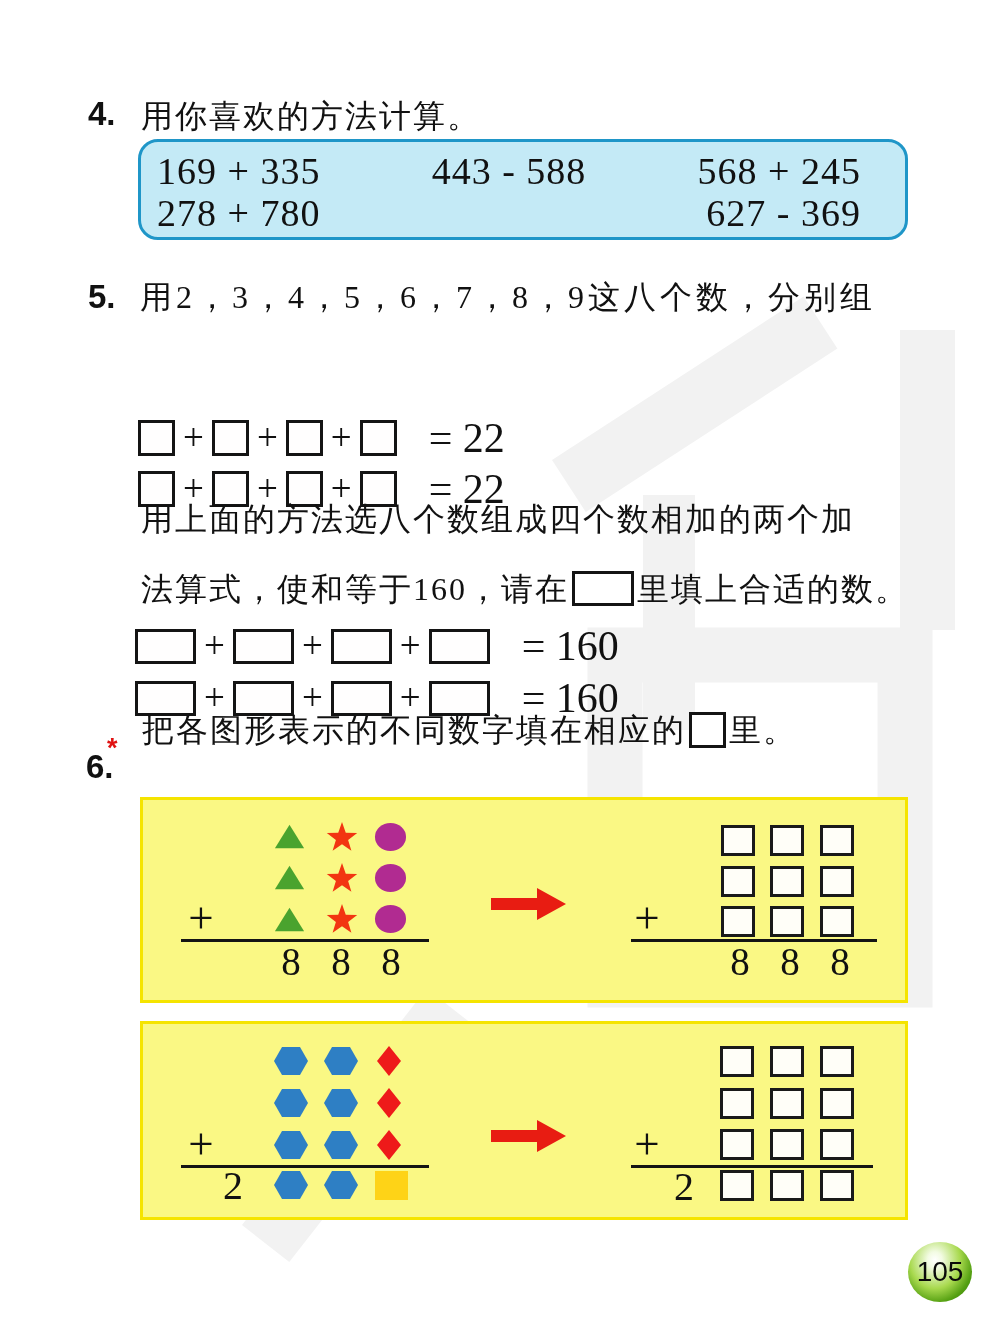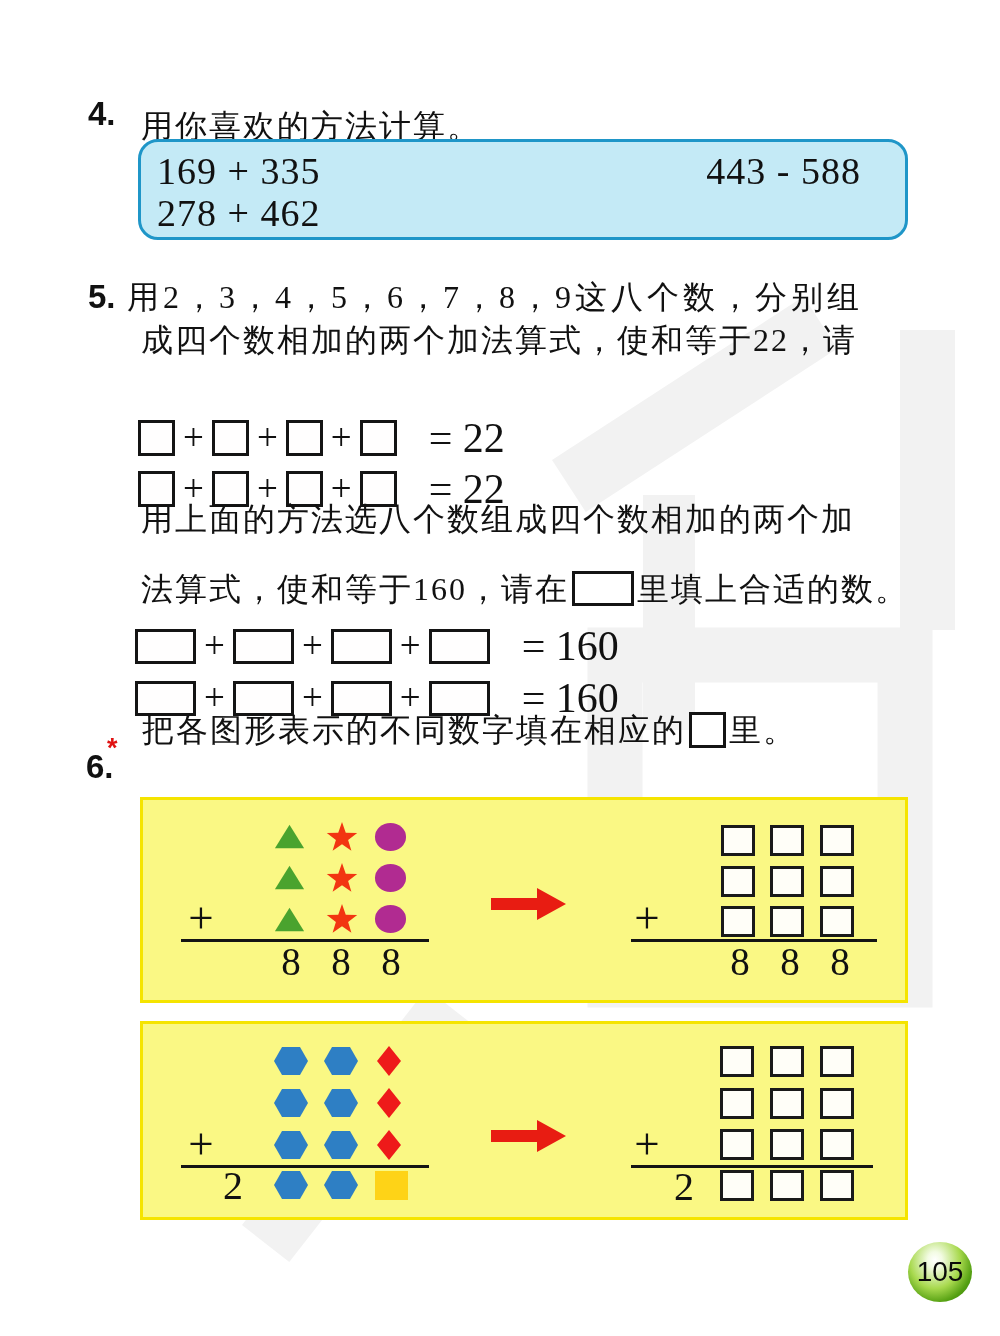--- a/index.html
+++ b/index.html
@@ -62,35 +62,36 @@
       <rect x="643" y="495" width="52" height="235"></rect>
       <rect x="900" y="330" width="55" height="300"></rect>
       <rect x="0" y="0" width="300" height="60" transform="translate(242,1225) rotate(-52)"></rect>
     </g>
     <rect x="615" y="655" width="290" height="325" fill="none" stroke="#f2f2f2" stroke-width="55"></rect>
   </svg>
 
   <div class="content">
 
     <span class="qnum" style="left:88px;top:96px">4.</span>
-    <span class="cjk" style="left:141px;top:107px">用你喜欢的方法计算。</span>
+    <span class="cjk" style="left:141px;top:97px">用你喜欢的方法计算。</span>
 
     <div class="blue-box">
       <div class="expr-row" style="top:9px">
         <span>169 + 335</span>
         <span>443 - 588</span>
+        <span>568 + 245</span>
       </div>
       <div class="expr-row" style="top:51px">
-        <span>278 + 462</span>
+        <span>278 + 780</span>
+        <span>627 - 369</span>
       </div>
     </div>
 
     <span class="qnum" style="left:88px;top:279px">5.</span>
-    <span class="cjk" style="left:127px;top:278px;letter-spacing:4px">用2，3，4，5，6，7，8，9这八个数，分别组</span>
-    <span class="cjk" style="left:141px;top:321px">成四个数相加的两个加法算式，使和等于22，请</span>
+    <span class="cjk" style="left:140px;top:278px;letter-spacing:4px">用2，3，4，5，6，7，8，9这八个数，分别组</span>
 
     <div class="eq-row" style="left:138px;top:419px">
       <span class="blank sm"></span>
       <span class="eq-plus">+</span>
       <span class="blank sm"></span>
       <span class="eq-plus">+</span>
       <span class="blank sm"></span>
       <span class="eq-plus">+</span>
       <span class="blank sm"></span>
       <span class="eq-result">= 22</span>

